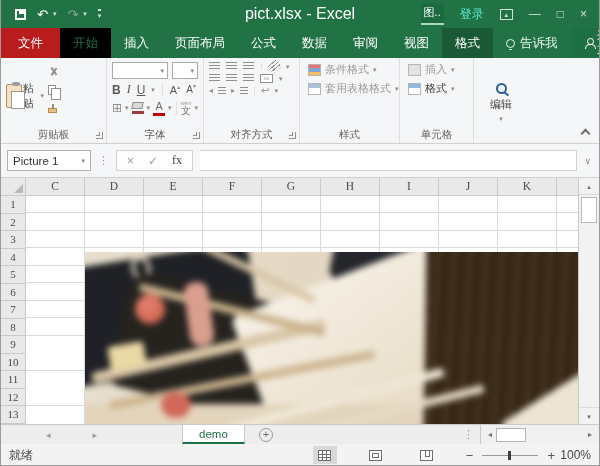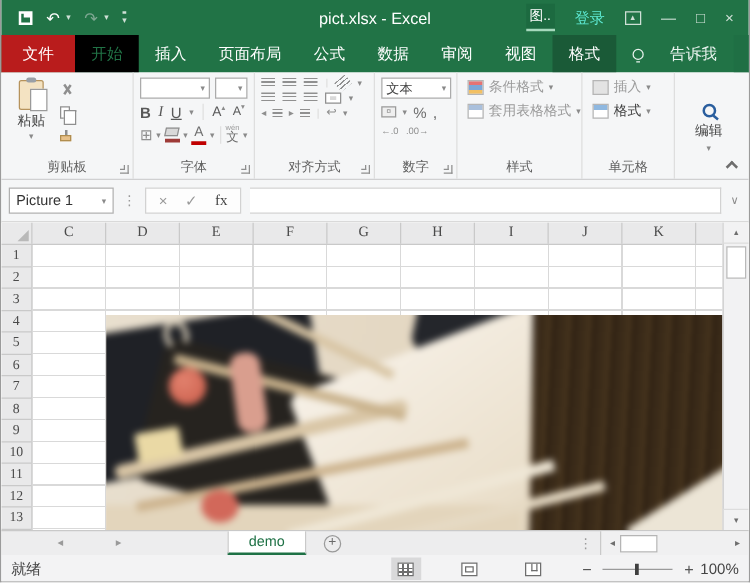--- a/index.html
+++ b/index.html
@@ -9,55 +9,55 @@
 
   
   .titlebar { height:28px; background:#217346; display:flex; align-items:center; color:#fff; position:relative; }
   .qat { display:flex; align-items:center; gap:11px; margin-left:14px; z-index:2; }
   .saveic { width:11px; height:11px; border:2px solid #fff; position:relative; }
   .saveic::before { content:""; position:absolute; top:-1px; left:2px; width:5px; height:4px; background:#fff; }
   .glyph { color:#fff; font-size:13px; line-height:1; }
   .glyph.dim { color:#7fa893; }
   .mini-caret { font-size:7px; color:#cfe0d6; margin-left:-6px; }
   .qat-custom { font-size:7px; color:#cfe0d6; border-top:2px solid #cfe0d6; padding-top:1px; }
-  .tb-title { position:absolute; left:0; right:0; text-align:center; font-size:13px; color:#ffffff; }
+  .tb-title { position:absolute; left:0; right:0; text-align:center; font-size:16px; color:#ffffff; }
   .tb-right { margin-left:auto; display:flex; align-items:center; gap:16px; margin-right:12px; z-index:2; }
   .picbadge { font-size:11px; color:#fff; border-bottom:2px solid #a6d9bd; padding:2px 3px 3px; background:#1c6a40; }
   .signin { font-size:12px; color:#5eead4; }
   .ribopt { width:13px; height:11px; border:1px solid #cfe0d6; text-align:center; font-size:7px; line-height:9px; color:#cfe0d6; }
   .winbtn { font-size:12px; color:#cfe0d6; }
 
   
   .tabbar { height:30px; background:#217346; display:flex; align-items:stretch; color:#fff; font-size:12.5px; }
   .rtab, .ftab, .ctab, .telltab { padding:0 13px; display:flex; align-items:center; white-space:nowrap; }
   .ftab { padding:0 17px; background:#b91c1c; }
   #tabitems { display:flex; }
   .rtab.active { background:#000000; color:#217346; }
   .ctab { background:#1a5a37; }
-  .telltab { gap:21px; color:#e9f3ee; }
+  .telltab { gap:5px; color:#e9f3ee; }
   .bulb { width:9px; height:9px; border:1px solid #e9f3ee; border-radius:50%; position:relative; }
   .bulb::after { content:""; position:absolute; left:2px; bottom:-3px; width:3px; height:2px; border-bottom:1px solid #e9f3ee; }
   .sharetab { margin-left:auto; display:flex; align-items:center; gap:6px; padding:0 14px; background:#1f6f44; }
   .person { width:10px; height:11px; position:relative; }
   .person::before { content:""; position:absolute; top:0; left:2px; width:5px; height:5px; border:1px solid #fff; border-radius:50%; }
   .person::after { content:""; position:absolute; bottom:0; left:0; width:9px; height:4px; border:1px solid #fff; border-bottom:none; border-radius:5px 5px 0 0; }
 
   
   .ribbon { height:86px; background:#f5f6f7; border-bottom:1px solid #d0d0d1; display:flex; position:relative; font-size:11px; color:#444; }
   .rgroup { position:relative; border-right:1px solid #dedede; display:flex; flex-direction:column; flex-shrink:0; }
   .gbody { flex:1; display:flex; padding:4px 3px 0 5px; gap:4px; }
   .glabel { height:16px; font-size:10.5px; color:#5f5f5f; text-align:center; line-height:14px; }
   .launcher { position:absolute; right:3px; bottom:4px; width:7px; height:7px; border-right:1px solid #8f8f8f; border-bottom:1px solid #8f8f8f; }
   .launcher::before { content:""; position:absolute; right:2px; bottom:2px; width:3px; height:3px; border-right:1px solid #8f8f8f; border-bottom:1px solid #8f8f8f; }
   .caret { font-size:7px; color:#8a8a8a; }
   .grey { color:#9b9b9b; }
   .vr { width:1px; background:#e0e0e0; align-self:stretch; margin:1px 1px; }
 
   
-  .paste-btn { width:38px; display:flex; flex-direction:column; align-items:center; gap:1px; padding-top:2px; }
+  .paste-btn { width:38px; display:flex; align-items:center; gap:1px; padding-top:2px;justify-content:space-between; }
   .clipic { width:20px; height:24px; background:#f4e3c2; border:1px solid #b6935c; border-radius:2px; position:relative; }
   .clipic::before { content:""; position:absolute; top:-3px; left:5px; width:8px; height:4px; background:#9aa0a6; border-radius:2px; }
   .clipic::after { content:""; position:absolute; right:-4px; bottom:-2px; width:12px; height:16px; background:#fff; border:1px solid #9a9a9a; }
   .clipcol { display:flex; flex-direction:column; justify-content:flex-start; gap:4px; padding-top:3px; }
   .cliprow { display:flex; align-items:center; gap:2px; height:14px; }
   .scissors { width:11px; height:10px; position:relative; }
   .scissors::before, .scissors::after { content:""; position:absolute; top:0; left:5px; width:1.5px; height:9px; background:#8f8f8f; }
   .scissors::before { transform:rotate(35deg); } .scissors::after { transform:rotate(-35deg); }
   .copyic { width:8px; height:10px; border:1px solid #8f8f8f; background:#fff; position:relative; }
   .copyic::after { content:""; position:absolute; left:2px; top:2px; width:8px; height:10px; border:1px solid #8f8f8f; background:#fff; }
@@ -329,44 +329,20 @@
             <span class="vr"></span>
             <span class="arr" style="font-size:10px">↩</span>
             <span class="caret">▾</span>
           </div>
         </div>
       </div>
       <div class="glabel">对齐方式</div>
       <span class="launcher"></span>
     </div>
 
-    <div class="rgroup" style="width:66px">
-      <div class="gbody">
-        <div class="gcol">
-          <div class="rowf">
-            <div class="combo" style="width:56px">
-                <span>文本</span>
-                <span class="caret">▾</span>
-              </div>
-          </div>
-          <div class="rowf" style="gap:5px">
-            <span class="curr">¤</span>
-            <span class="caret">▾</span>
-            <span class="pct">%</span>
-            <span class="comma">,</span>
-          </div>
-          <div class="rowf" style="gap:6px">
-            <span class="decs">←.0</span>
-            <span class="decs">.00→</span>
-          </div>
-        </div>
-      </div>
-      <div class="glabel">数字</div>
-      <span class="launcher"></span>
-    </div>
 
     <div class="rgroup" style="width:100px">
       <div class="gbody" style="padding-top:2px; display:block">
           <div class="srow">
             <span class="sicon si-conditional-formatting"></span>
             <span class="lbl grey">条件格式</span>
             <span class="caret">▾</span>
           </div>
           <div class="srow">
             <span class="sicon si-format-as-table"></span>

